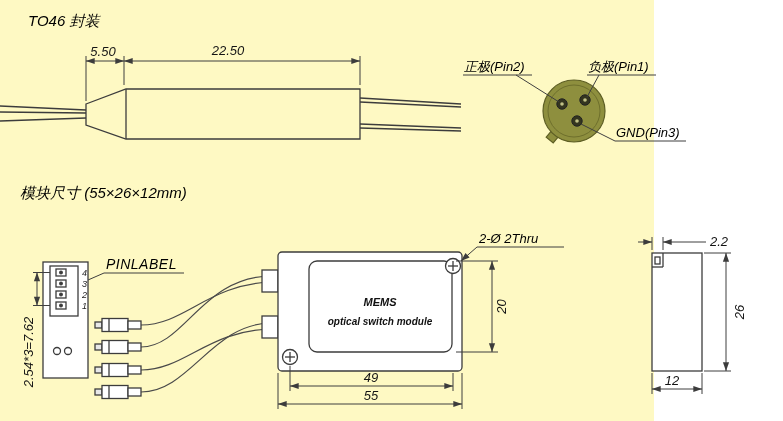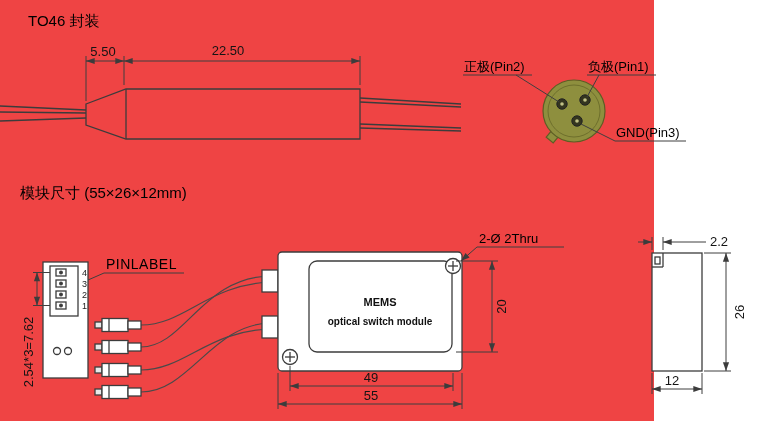--- a/index.html
+++ b/index.html
@@ -1,21 +1,21 @@
 <!DOCTYPE html>
 <html><head>
 <meta charset="utf-8">
 <style>
   * { margin:0; padding:0; box-sizing:border-box; }
   html,body { background:#ffffff; }
   body {
     width:783px; height:421px; overflow:hidden;
     font-family:"Liberation Sans","DejaVu Sans",sans-serif;
   }
-  .canvas { position:relative; width:654px; height:421px; background:#ef4444; }
+  .canvas { position:relative; width:654px; height:421px; background:#fef9c3;font-style:italic; }
   svg { display:block; }
   svg text { font-family:"Liberation Sans","DejaVu Sans",sans-serif; fill:#000; }
   .title   { font-size:15px; }
   .lbl     { font-size:13px; }
   .dim     { font-size:13px; fill:#141414; }
   .pin-num { font-size:9px;  fill:#222; }
   .box-lbl1{ font-size:11px; font-weight:bold; fill:#111; }
   .box-lbl2{ font-size:10px; font-weight:bold; fill:#111; }
   .pinlabel{ font-size:14px; letter-spacing:0.5px; }
   .part line, .part path, .part rect, .part circle, .part polygon

